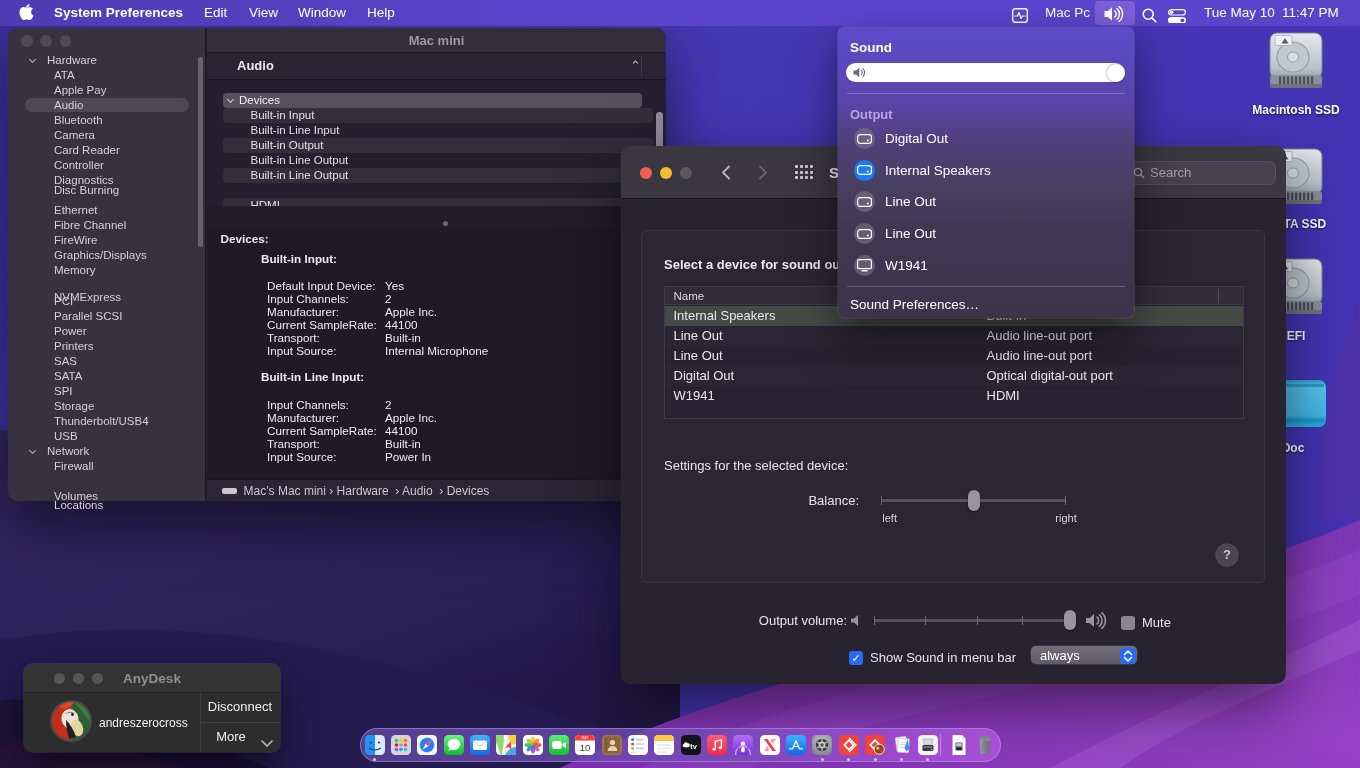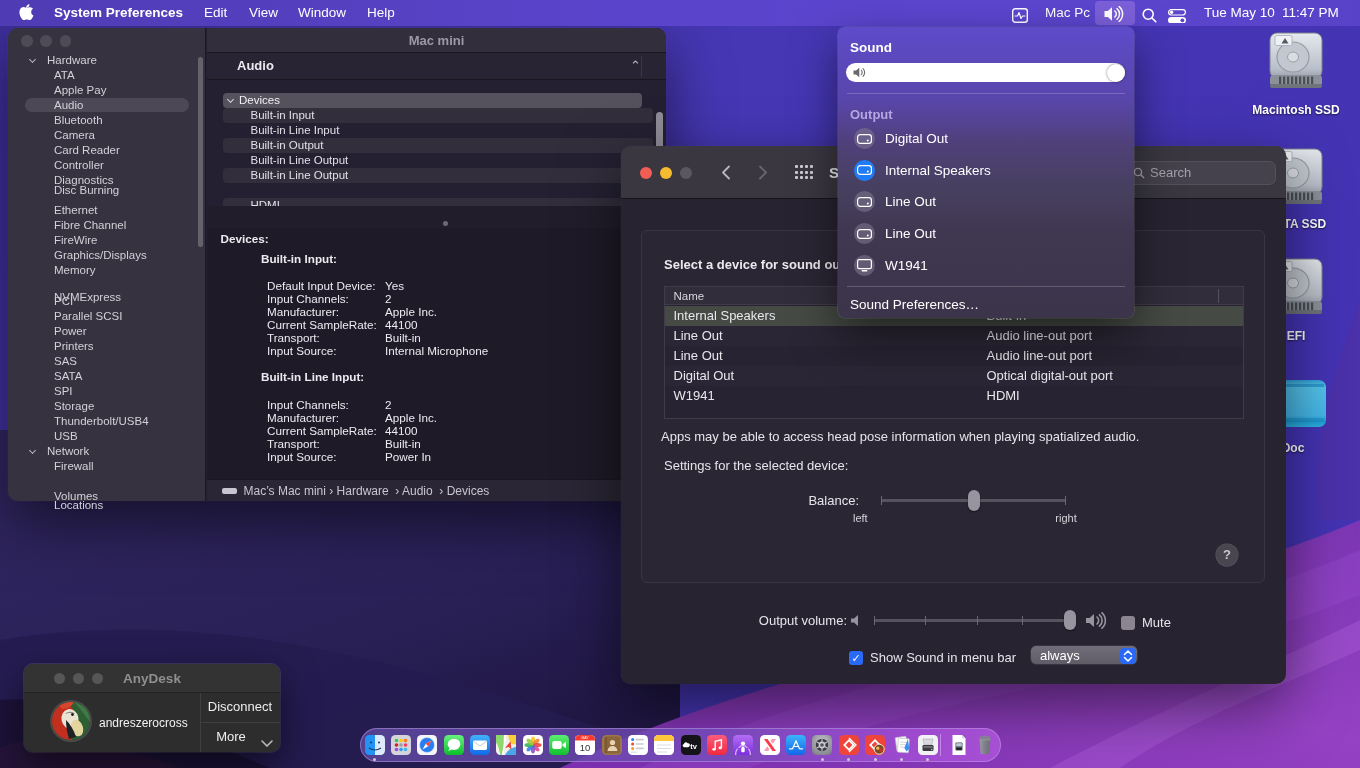--- a/index.html
+++ b/index.html
@@ -401,29 +401,28 @@
         </div>
         <div style="position: absolute; left: 0px; top: 79px; width: 578px; height: 20px; line-height: 20px; font-size: 13px; color: rgb(233, 231, 237); background: rgb(43, 38, 53);">
           <span style="position:absolute;left:9px;">Digital Out</span>
           <span style="position:absolute;left:322px;">Optical digital-out port</span>
         </div>
         <div style="position: absolute; left: 0px; top: 99px; width: 578px; height: 20px; line-height: 20px; font-size: 13px; color: rgb(233, 231, 237); background: rgb(40, 35, 50);">
           <span style="position:absolute;left:9px;">W1941</span>
           <span style="position:absolute;left:322px;">HDMI</span>
         </div>
       </div>
-      <div style="position: absolute; left: 40px; top: 283px; font-size: 13px; color: rgb(230, 228, 234);">Apps may be able to access head pose information when playing spatialized audio.</div>
       <div style="position: absolute; left: 43px; top: 312px; font-size: 13px; color: rgb(230, 228, 234);">Settings for the selected device:</div>
       <div style="position: absolute; left: 96px; top: 346.5px; width: 142px; text-align: right; font-size: 13px; color: rgb(230, 228, 234);">Balance:</div>
       <div style="position: absolute; left: 260px; top: 352.5px; width: 185px; height: 3px; border-radius: 2px; background: rgb(87, 82, 95);"></div>
       <div style="position: absolute; left: 260px; top: 349.5px; width: 1px; height: 9px; background: rgb(107, 102, 115);"></div>
       <div style="position: absolute; left: 352px; top: 349.5px; width: 1px; height: 9px; background: rgb(107, 102, 115);"></div>
       <div style="position: absolute; left: 444px; top: 349.5px; width: 1px; height: 9px; background: rgb(107, 102, 115);"></div>
       <div style="position: absolute; left: 346.5px; top: 343.5px; width: 12px; height: 21px; border-radius: 6px; background: rgb(152, 148, 159); box-shadow: rgba(0, 0, 0, 0.5) 0px 1px 2px;"></div>
-      <div style="position: absolute; left: 232px; top: 366px; width: 32px; text-align: left; font-size: 11px; color: rgb(214, 211, 218);">left</div>
+      <div style="position: absolute; left: 244px; top: 366px; width: 32px; text-align: right; font-size: 11px; color: rgb(214, 211, 218);">left</div>
       <div style="position: absolute; left: 429px; top: 366px; width: 32px; text-align: center; font-size: 11px; color: rgb(214, 211, 218);">right</div>
       <div style="position: absolute; left: 595px; top: 397.5px; width: 22px; height: 22px; border-radius: 50%; background: rgb(74, 70, 80); box-shadow: rgb(92, 88, 100) 0px 0px 0px 0.5px; text-align: center; line-height: 22px; font-size: 13px; color: rgb(202, 199, 208); font-weight: bold;">?</div>
       <div style="position: absolute; left: 100px; top: 467px; width: 126px; text-align: right; font-size: 13px; color: rgb(230, 228, 234);">Output volume:</div>
       <div style="position: absolute; left: 229px; top: 466.5px;"><svg width="14" height="15" viewBox="0 0 14 15">
           <path d="M1 5.5 H4 L8 2 V13 L4 9.5 H1 Z" fill="#98949f"></path>
         </svg></div>
       <div style="position: absolute; left: 253px; top: 472.5px; width: 200px; height: 3px; border-radius: 2px; background: rgb(87, 82, 95);"></div>
       <div style="position: absolute; left: 253px; top: 469.5px; width: 1px; height: 9px; background: rgb(107, 102, 115);"></div>
       <div style="position: absolute; left: 304px; top: 469.5px; width: 1px; height: 9px; background: rgb(107, 102, 115);"></div>
       <div style="position: absolute; left: 356px; top: 469.5px; width: 1px; height: 9px; background: rgb(107, 102, 115);"></div>

